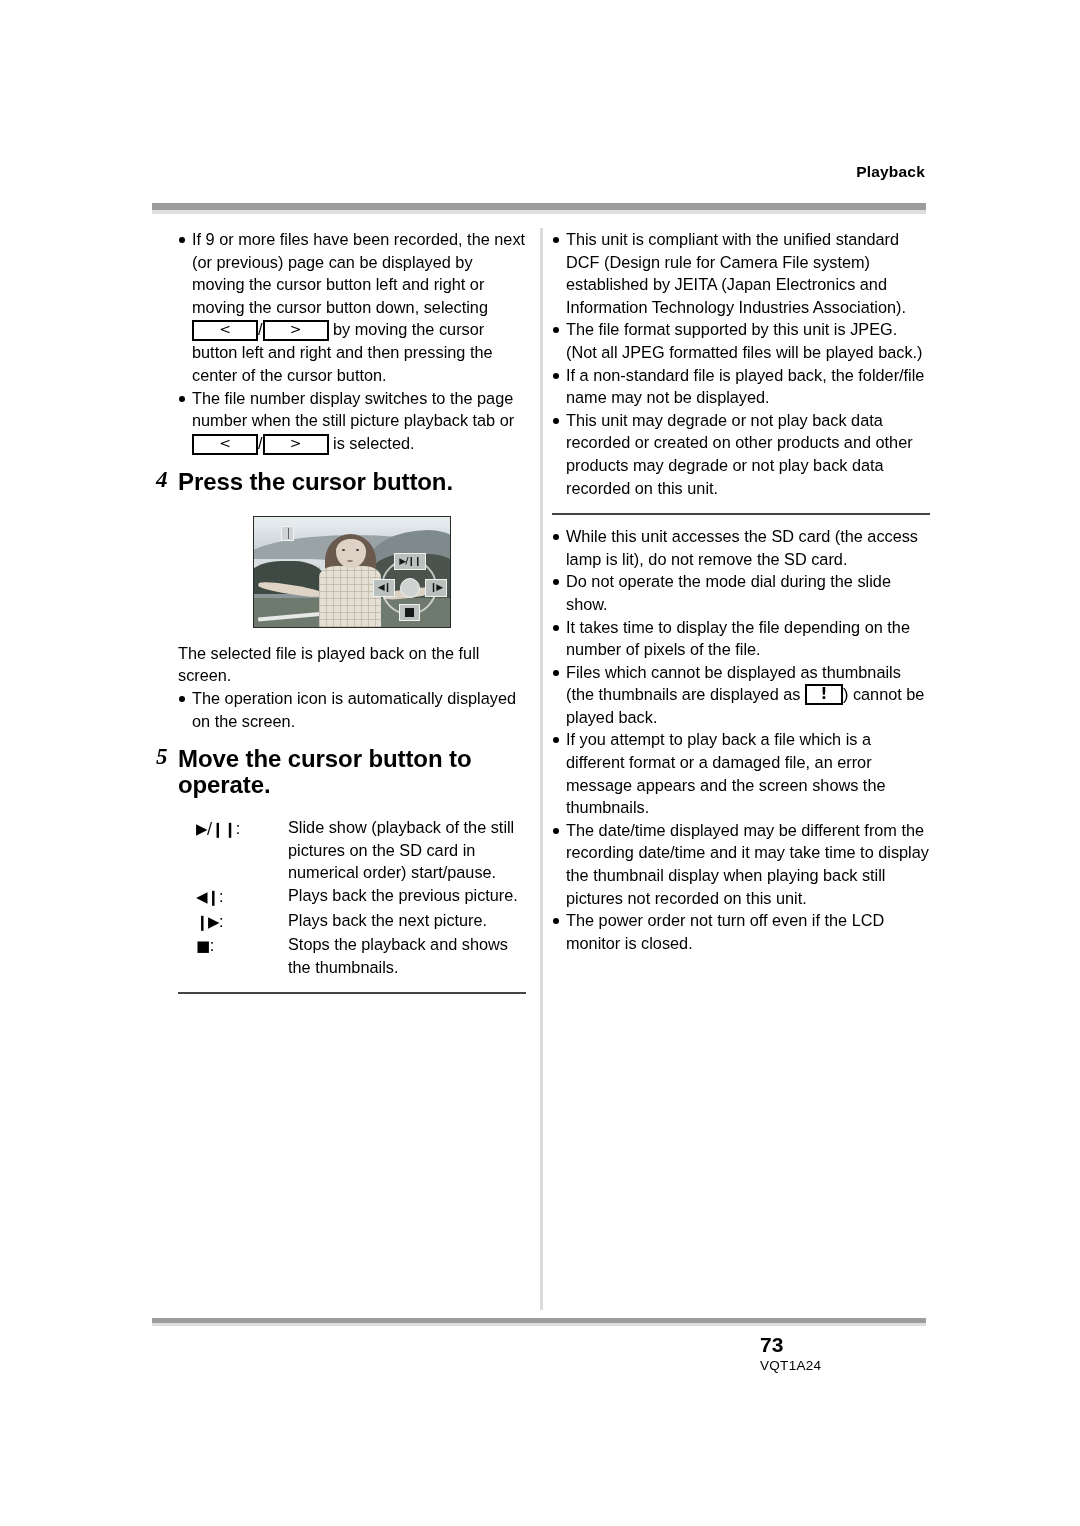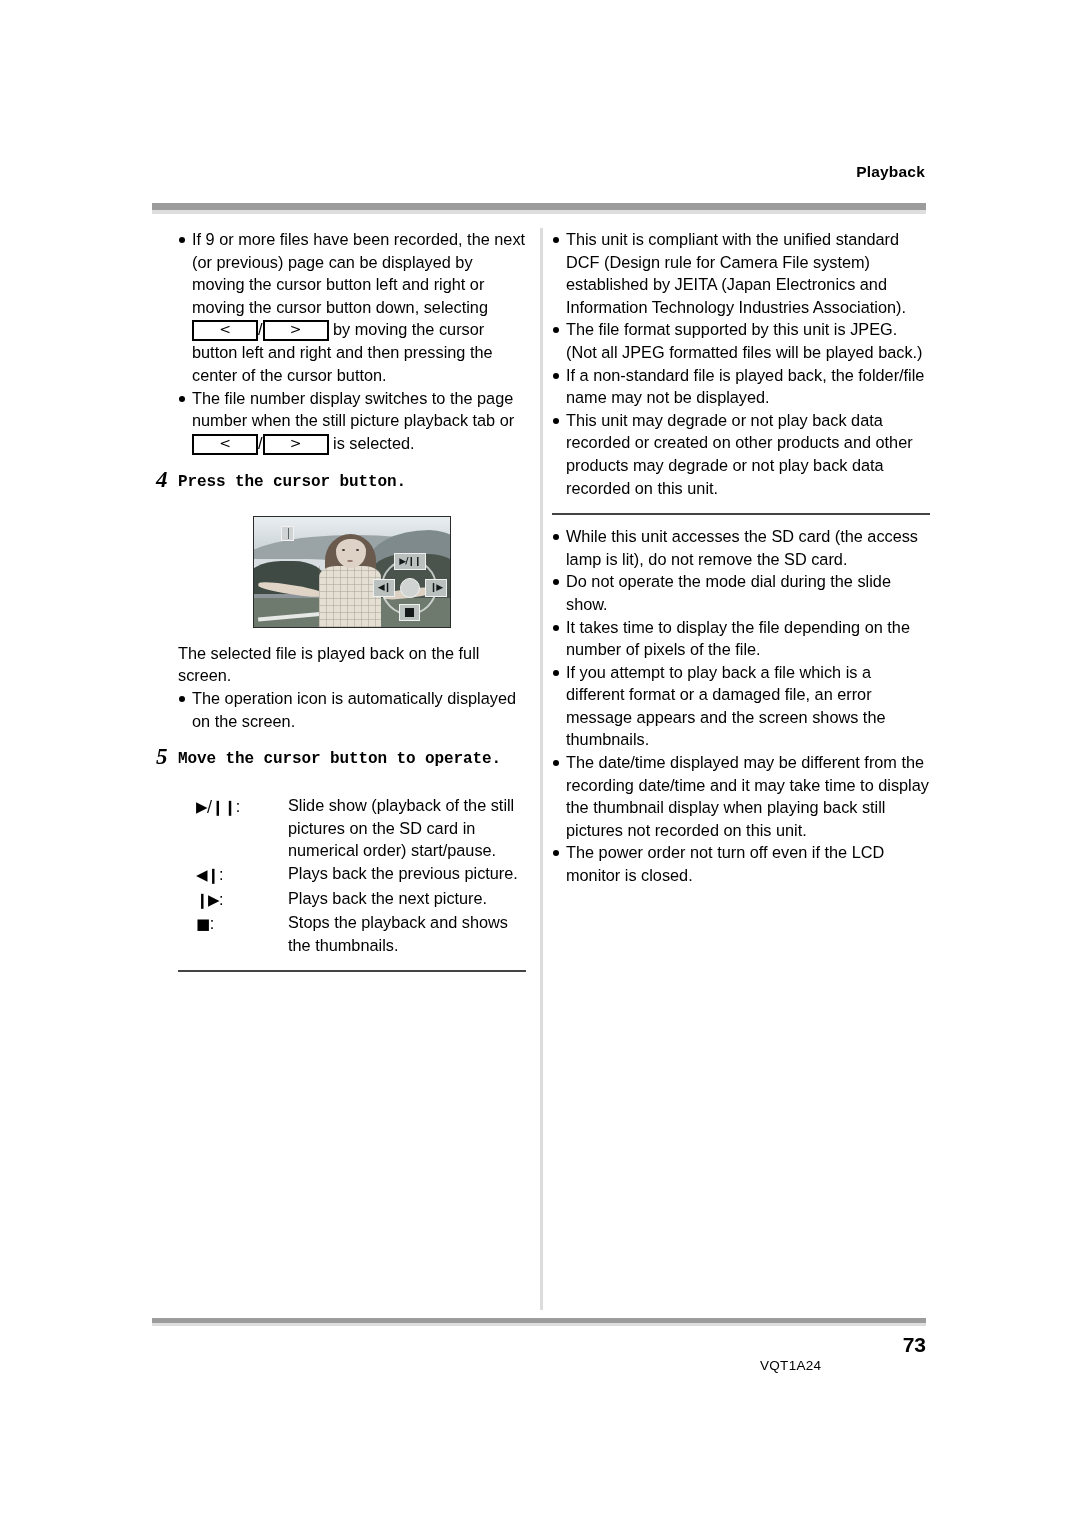--- a/index.html
+++ b/index.html
@@ -66,21 +66,21 @@
     top: 1323px;
     width: 774px;
     height: 3px;
     background: #dedede;
   }
   .page-number {
     position: absolute;
     left: 760px;
     top: 1333px;
     width: 166px;
-    text-align: right;
+    text-align: left;
     font-size: 21px;
     font-weight: bold;
   }
   .doc-code {
     position: absolute;
     left: 760px;
     top: 1358px;
     width: 166px;
     text-align: left;
     font-size: 13.5px;
@@ -140,25 +140,24 @@
   .step-num {
     position: absolute;
     left: -22px;
     top: 0px;
     font-size: 23px;
     font-weight: bold;
     font-style: italic;
     font-family: "Liberation Serif", serif;
   }
   .step-title {
-    font-size: 16px;
+    font-size: 24px;
     font-weight: bold;
     line-height: 26px;
     letter-spacing: -0.1px;
-    font-family: Liberation Mono, monospace;
   }
 
   
   .sect-head {
     font-size: 19.5px;
     font-weight: bold;
     line-height: 24px;
     margin: 0 0 2px 0;
     letter-spacing: -0.2px;
   }
@@ -508,20 +507,24 @@
       <li>If a non-standard file is played back, the folder/file name may not be displayed.</li>
       <li>This unit may degrade or not play back data recorded or created on other products and other products may degrade or not play back data recorded on this unit.</li>
     </ul>
 
     <div class="thin-rule"></div>
 
     <ul class="bl">
       <li>While this unit accesses the SD card (the access lamp is lit), do not remove the SD card.</li>
       <li>Do not operate the mode dial during the slide show.</li>
       <li>It takes time to display the file depending on the number of pixels of the file.</li>
+      <li>
+        <span>Files which cannot be displayed as thumbnails (the thumbnails are displayed as</span>
+        <span class="keybox small">!</span><span>) cannot be played back.</span>
+      </li>
       <li>If you attempt to play back a file which is a different format or a damaged file, an error message appears and the screen shows the thumbnails.</li>
       <li>The date/time displayed may be different from the recording date/time and it may take time to display the thumbnail display when playing back still pictures not recorded on this unit.</li>
       <li>The power order not turn off even if the LCD monitor is closed.</li>
     </ul>
   </div>
 
   <div class="foot-rule"></div>
   <div class="foot-rule-shadow"></div>
   <div class="page-number">73</div>
   <div class="doc-code">VQT1A24</div>

